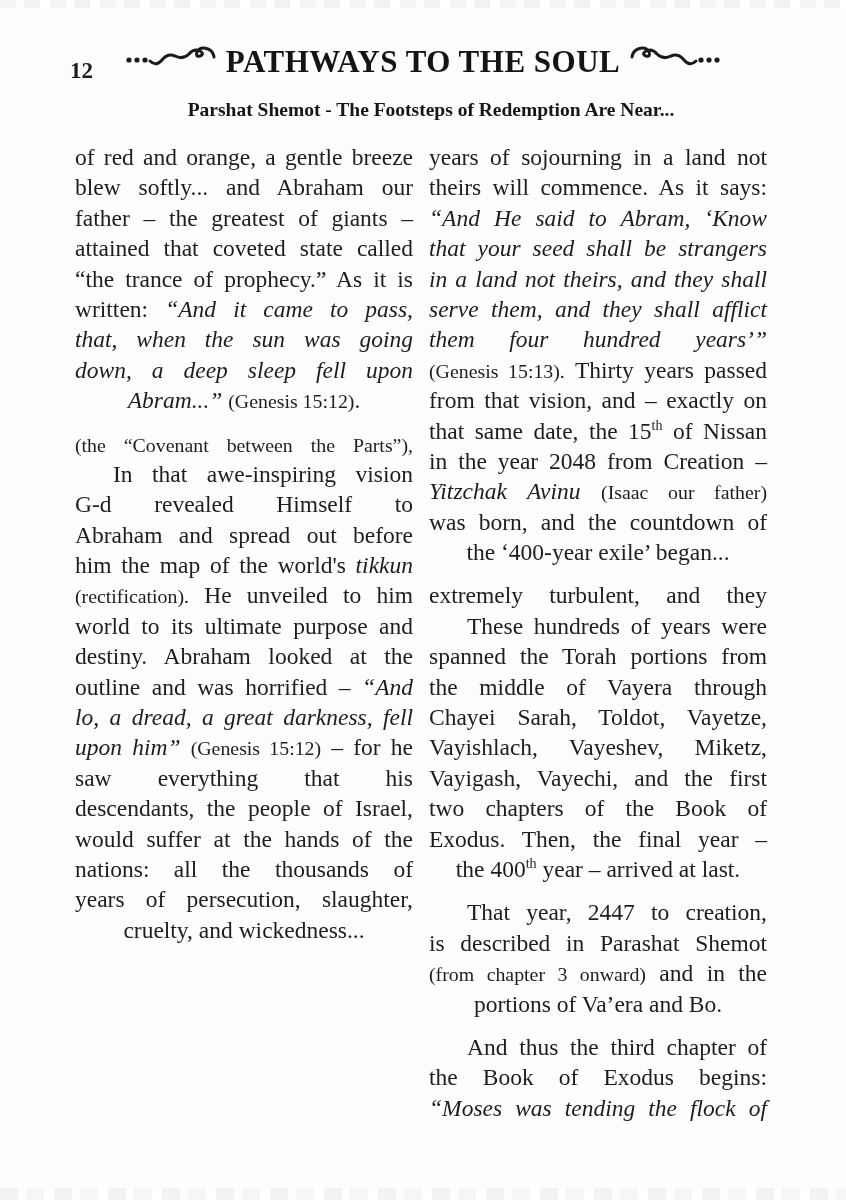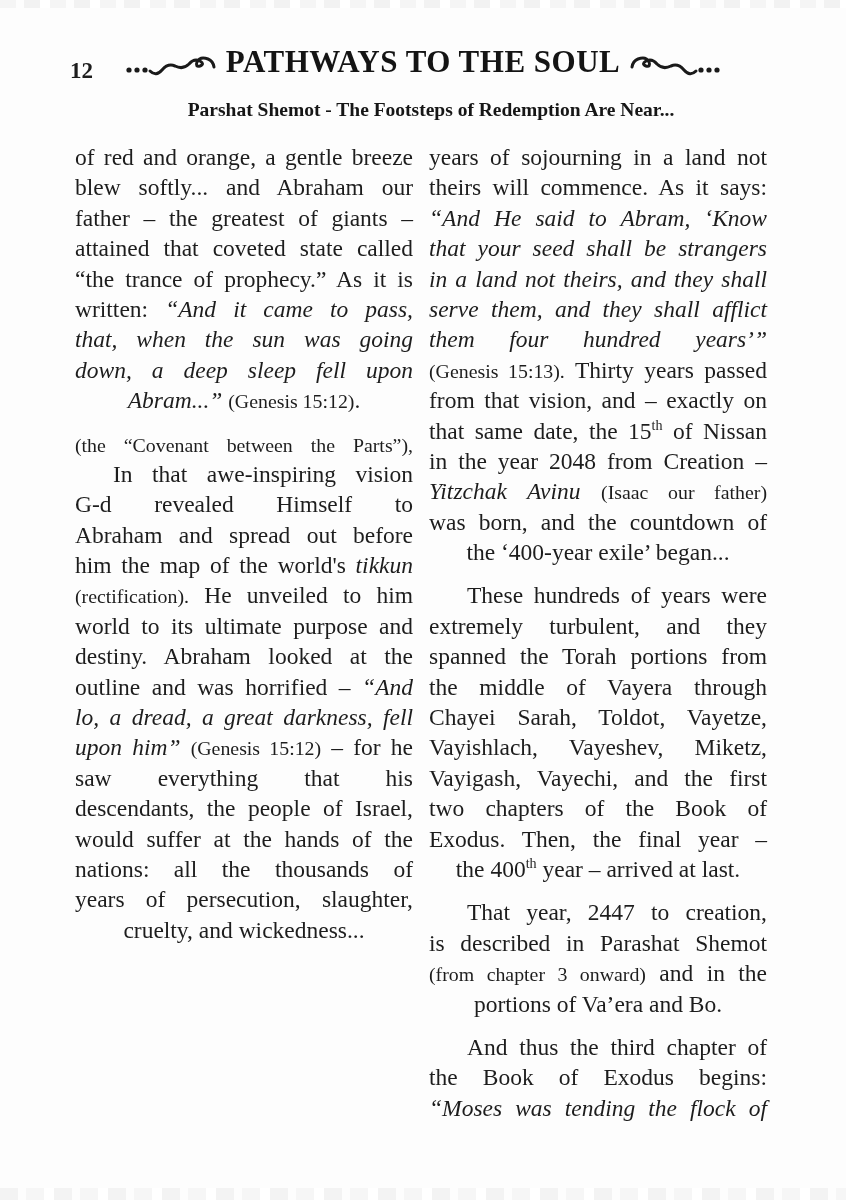--- a/index.html
+++ b/index.html
@@ -16,21 +16,21 @@
     background:repeating-linear-gradient(90deg,#f5f5f5 0 16px,#fdfdfd 16px 24px,#f2f2f2 24px 40px,#ffffff 40px 50px);}
   .edge-bottom{bottom:0;height:12px;
     background:repeating-linear-gradient(90deg,#f3f3f3 0 18px,#fdfdfd 18px 26px,#f6f6f6 26px 44px,#ffffff 44px 54px);}
 
   .pagenum{
     position:absolute;left:70px;top:58px;
     font-size:23px;font-weight:bold;
   }
   .titlerow{
     position:absolute;top:44px;left:0;width:100%;
-    display:flex;justify-content:center;align-items:flex-end;gap:8px;
+    display:flex;justify-content:center;align-items:flex-start;gap:8px;
   }
   .booktitle{
     font-size:31px;font-weight:bold;letter-spacing:.5px;
     color:#141414;white-space:nowrap;padding:0 2px;
   }
   .orn{display:block;}
   .subtitle{
     position:absolute;top:99px;left:0;width:100%;
     text-align:center;font-size:19.5px;font-weight:bold;color:#161616;padding-left:8px;
   }
@@ -127,22 +127,22 @@
         <div class="line j"><span class="i">them four hundred years’”</span></div>
         <div class="line j"><span class="s">(Genesis 15:13).</span><span class="n"> Thirty years passed</span></div>
         <div class="line j"><span class="n">from that vision, and – exactly on</span></div>
         <div class="line j"><span class="n">that same date, the 15</span><sup class="sup">th</sup><span class="n"> of Nissan</span></div>
         <div class="line j"><span class="n">in the year 2048 from Creation –</span></div>
         <div class="line j"><span class="i">Yitzchak Avinu </span><span class="s">(Isaac our father)</span></div>
         <div class="line j"><span class="n">was born, and the countdown of</span></div>
         <div class="line c"><span class="n">the ‘400-year exile’ began...</span></div>
       </div>
       <div class="para">
+        <div class="line j"><span class="n">extremely turbulent, and they</span></div>
         <div class="line j"><span class="ind"></span><span class="n">These hundreds of years were</span></div>
-        <div class="line j"><span class="n">extremely turbulent, and they</span></div>
         <div class="line j"><span class="n">spanned the Torah portions from</span></div>
         <div class="line j"><span class="n">the middle of Vayera through</span></div>
         <div class="line j"><span class="n">Chayei Sarah, Toldot, Vayetze,</span></div>
         <div class="line j"><span class="n">Vayishlach, Vayeshev, Miketz,</span></div>
         <div class="line j"><span class="n">Vayigash, Vayechi, and the first</span></div>
         <div class="line j"><span class="n">two chapters of the Book of</span></div>
         <div class="line j"><span class="n">Exodus. Then, the final year –</span></div>
         <div class="line c"><span class="n">the 400</span><sup class="sup">th</sup><span class="n"> year – arrived at last.</span></div>
       </div>
       <div class="para">

